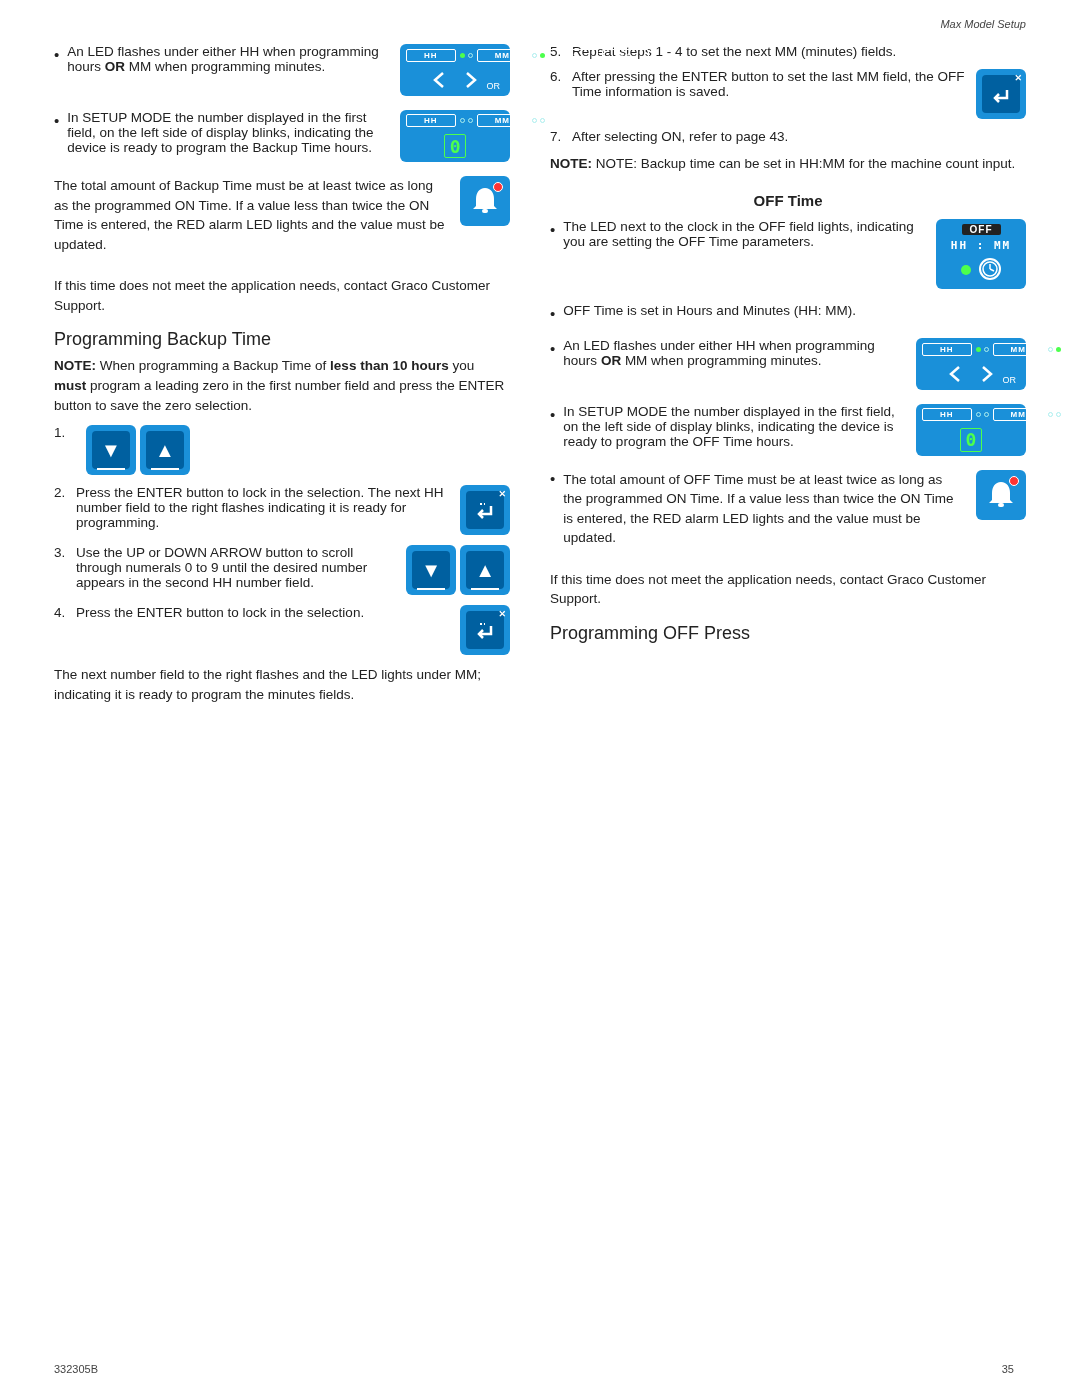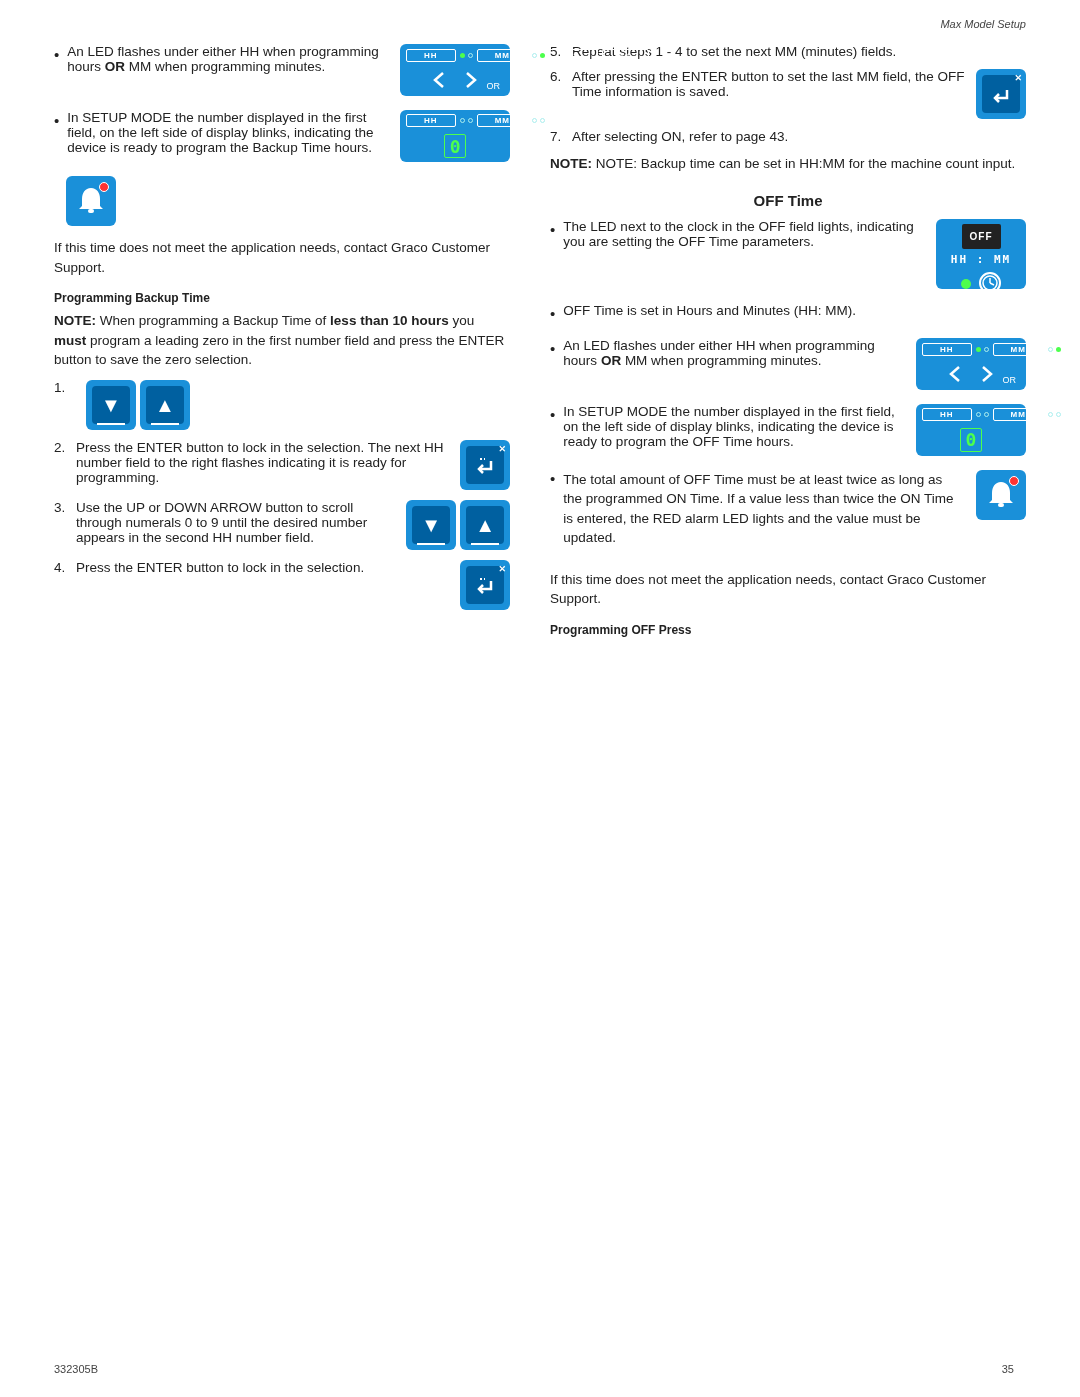--- a/index.html
+++ b/index.html
@@ -60,23 +60,23 @@
       margin-left: 10px;
     }
     p { margin-bottom: 10px; line-height: 1.45; }
     .section-heading {
       font-size: 15px;
       font-weight: bold;
       margin: 18px 0 10px 0;
       text-align: center;
     }
     .sub-heading {
-      font-weight: bold;
+      font-weight: normal;
       margin: 14px 0 6px 0;
-      font-size: 12px;
+      font-size: 18px;
     }
     .note-block {
       margin-bottom: 10px;
       line-height: 1.45;
     }
     .bold { font-weight: bold; }
 
     
     .device-display {
       background: #1a90d9;
@@ -204,21 +204,21 @@
       flex-direction: column;
       align-items: center;
       justify-content: flex-start;
       gap: 4px;
     }
     .off-label-box {
       background: #222;
       color: #fff;
       font-size: 10px;
       font-weight: bold;
-      padding: 7px 8px;
+      padding: 0 8px;
       border-radius: 2px;
       letter-spacing: 1px;
     }
     .hh-mm-row {
       display: flex;
       align-items: center;
       gap: 4px;
     }
     .hh-mm-label {
       color: #fff;
@@ -385,20 +385,23 @@
             <span class="device-label">##</span>
           </div>
           <div style="display:flex; gap:4px; align-items:center; margin-top:4px;">
             <div class="blink-digit">0</div>
           </div>
         </div>
       </div>
     </div>
 
     <div class="list-item-with-img">
+      <div class="list-item-text">
+        <p>The total amount of Backup Time must be at least twice as long as the programmed ON Time. If a value less than twice the ON Time is entered, the RED alarm LED lights and the value must be updated.</p>
+      </div>
       <div class="list-item-img">
         <div class="bell-icon-container">
           <div class="bell-inner">
             <svg width="28" height="30" viewBox="0 0 28 30">
               <path d="M14 2 C8 2 5 7 5 13 L5 20 L2 23 L26 23 L23 20 L23 13 C23 7 20 2 14 2 Z" fill="white"></path>
               <rect x="11" y="23" width="6" height="4" rx="2" fill="white"></rect>
             </svg>
             <div class="red-dot"></div>
           </div>
         </div>
@@ -481,20 +484,21 @@
               <polyline points="18,8 18,16 6,16" stroke="white" stroke-width="2.5" fill="none"></polyline>
               <polyline points="10,12 6,16 10,20" stroke="white" stroke-width="2.5" fill="none"></polyline>
               <line x1="7" y1="6" x2="12" y2="6" stroke="white" stroke-width="2" stroke-dasharray="2,2"></line>
             </svg>
           </div>
           <span class="enter-x">✕</span>
         </div>
       </div>
     </div>
 
+    <p>The next number field to the right flashes and the LED lights under MM; indicating it is ready to program the minutes fields.</p>
   </div>
 
   <div class="col-right">
 
     <div class="numbered-item">
       <span class="num-label">5.</span>
       <span class="num-text">Repeat steps 1 - 4 to set the next MM (minutes) fields.</span>
     </div>
 
     <div class="numbered-item">

